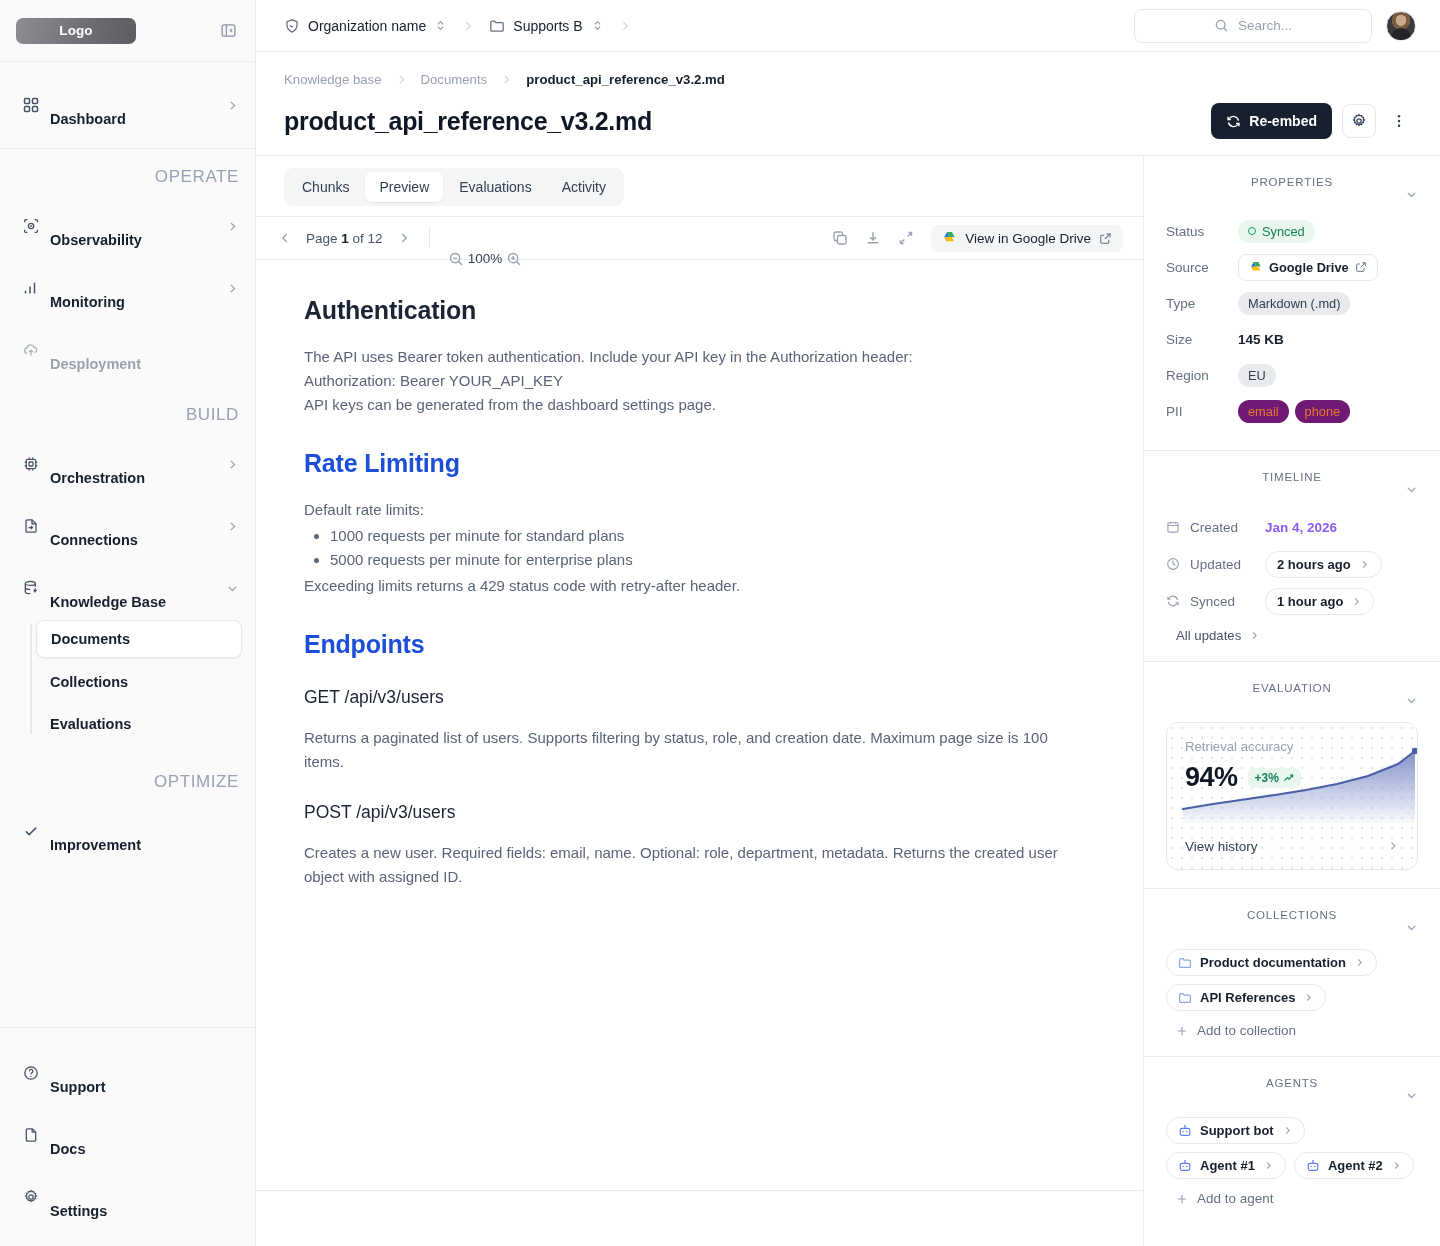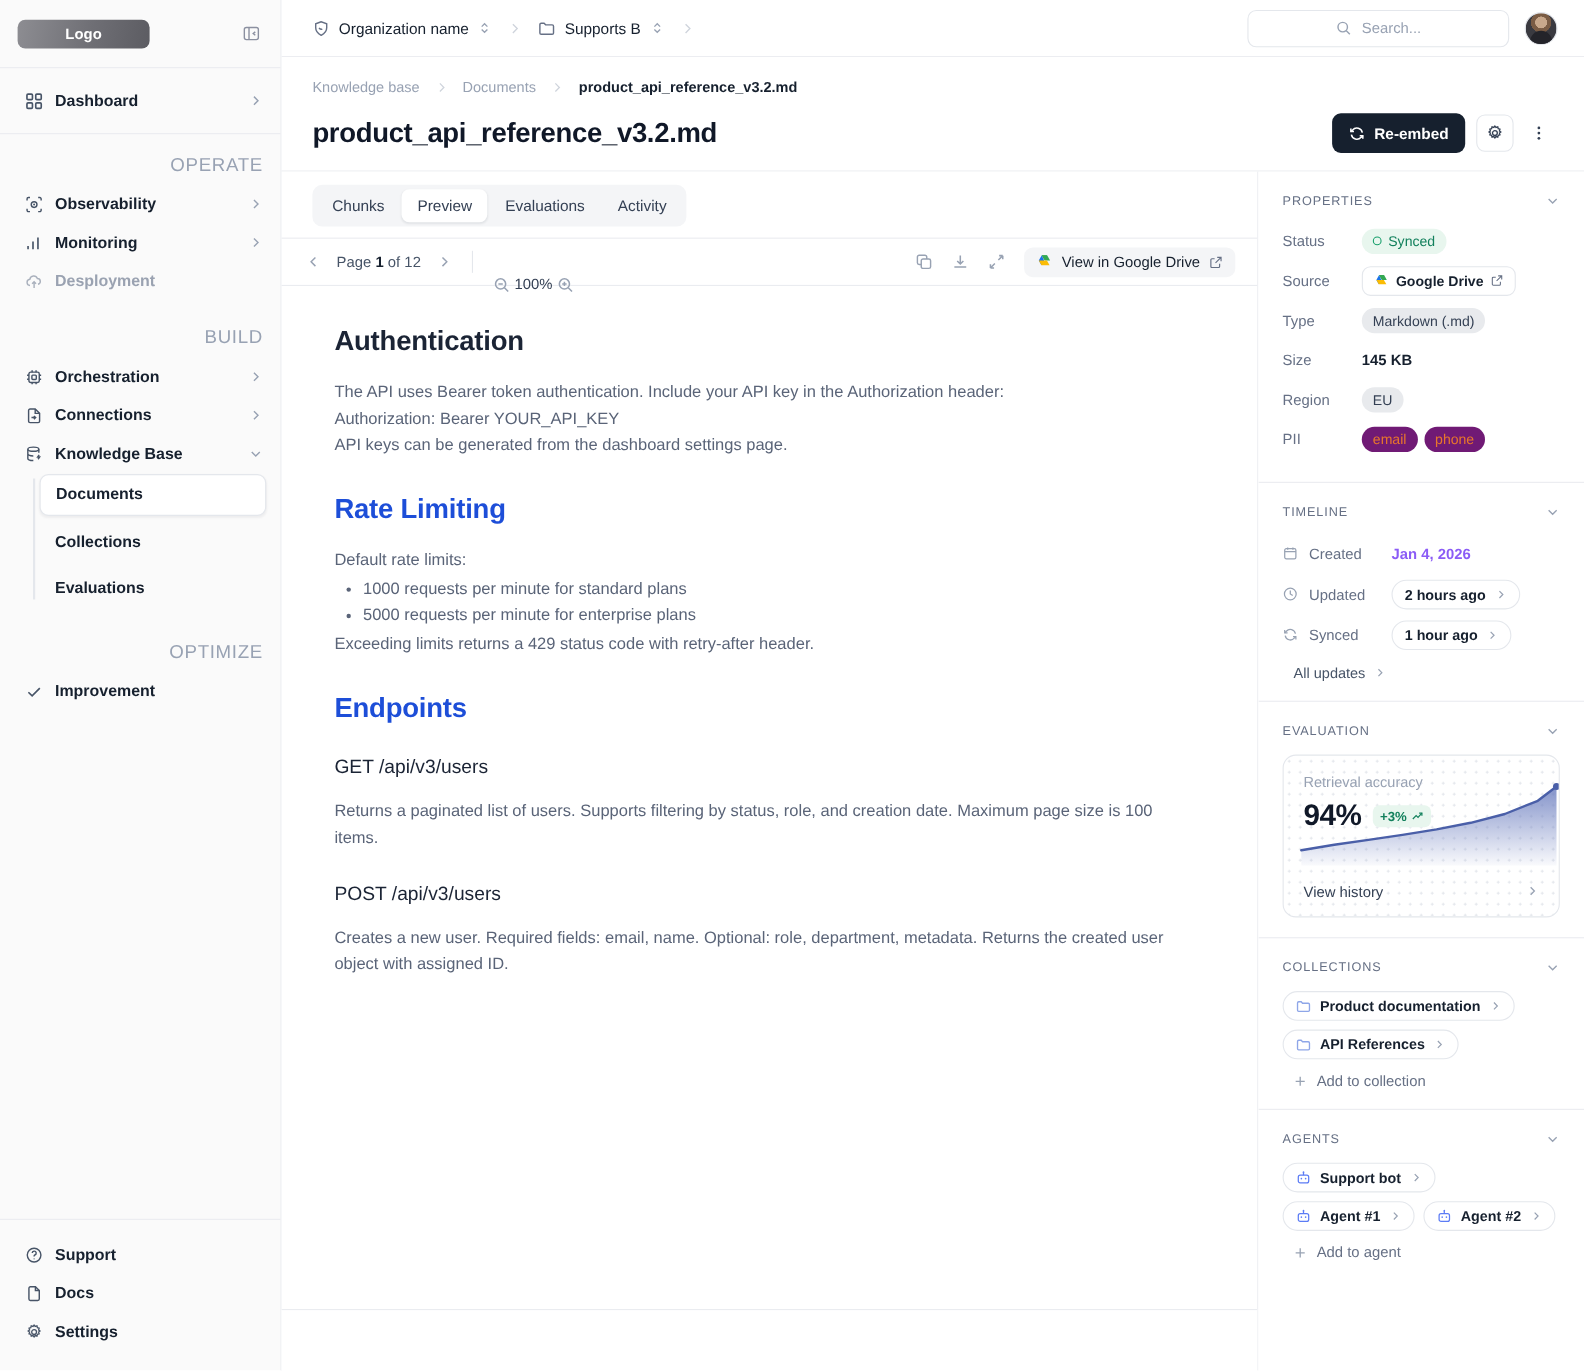--- a/index.html
+++ b/index.html
@@ -38,21 +38,21 @@
   .sb-label {
     font-size: 17px; letter-spacing: .6px; color: #98a2b3;
     padding: 8px 16px 8px 22px; font-weight: 400; text-align: right;
   }
   .sb-item {
     display: flex; align-items: center; gap: 11px;
     padding: 9px 16px 9px 22px; cursor: pointer;
     font-size: 14.5px; font-weight: 600; color: #16202e;
   }
   .sb-item .ic { width: 17px; height: 17px; flex: 0 0 17px; color: #475467; display:flex;align-items:center;justify-content:center;}
-  .sb-item .lbl { flex: 1; }
+  .sb-item .lbl { flex: 1; margin-top: 28px; }
   .sb-item .chev { color: #98a2b3; width: 14px; height: 14px; display:flex;align-items:center;justify-content:center;}
   .sb-item.muted { color: #9aa2b1; }
   .sb-item.muted .ic { color: #aab1bd; }
   .sb-sub-wrap { position: relative; padding-left: 36px; margin-top: 1px; }
   .sb-sub-wrap:before {
     content: ""; position: absolute; left: 30px; top: 4px; bottom: 8px;
     width: 1.5px; background: #e4e7ec;
   }
   .sb-sub {
     margin: 0 13px 6px 0; padding: 10px 14px; border-radius: 8px;
@@ -144,21 +144,21 @@
   .doc-body h2 { font-size: 25px; font-weight: 700; color: #1d4ed8; margin: 32px 0 20px 0; letter-spacing: -.2px;}
   .doc-body h3 { font-size: 17.5px; font-weight: 500; color: #1b2435; margin: 28px 0 18px 0; }
   .doc-body p { font-size: 15px; line-height: 24px; color: #5a6478; max-width: 770px; }
   .doc-body ul { margin: 2px 0 2px 26px; }
   .doc-body li { font-size: 15px; line-height: 24px; color: #5a6478; }
   .doc-foot { height: 56px; border-top: 1px solid #eaecf0; background:#fff;}
 
   
   .rpanel { width: 296px; flex: 0 0 296px; background: #fff; overflow: hidden; }
   .rsec { padding: 20px 22px 18px 22px; border-bottom: 1px solid #eaecf0; }
-  .rsec-head { display: flex; align-items: center; margin-bottom: 15px; }
+  .rsec-head { display: flex; align-items: center; margin-bottom: 15px; flex-direction: column; }
   .rsec-title { font-size: 11.5px; letter-spacing: .8px; color: #667085; font-weight: 500; }
   .rsec-chev { margin-left: auto; color: #98a2b3; cursor: pointer; display:flex;align-items:center;}
   .prow { display: flex; align-items: center; min-height: 30px; margin-bottom: 6px; }
   .plabel { width: 72px; flex: 0 0 72px; font-size: 13.5px; color: #667085; }
   .pval { font-size: 13.5px; color: #16202e; font-weight: 600; display:flex; align-items:center; gap:6px; flex-wrap: wrap;}
   .chip {
     display: inline-flex; align-items: center; gap: 6px; border-radius: 14px;
     padding: 4px 10px; font-size: 12.8px; font-weight: 500;
   }
   .chip-green { background: #e8f6ee; color: #12805c; }

